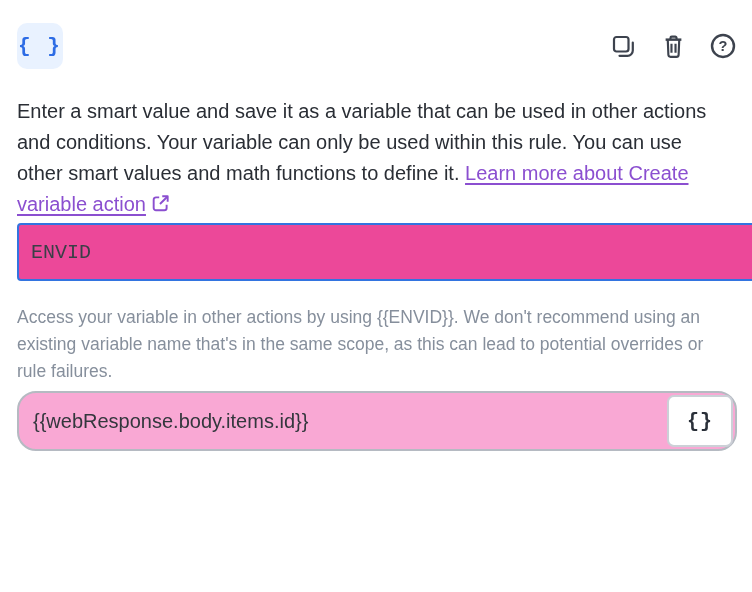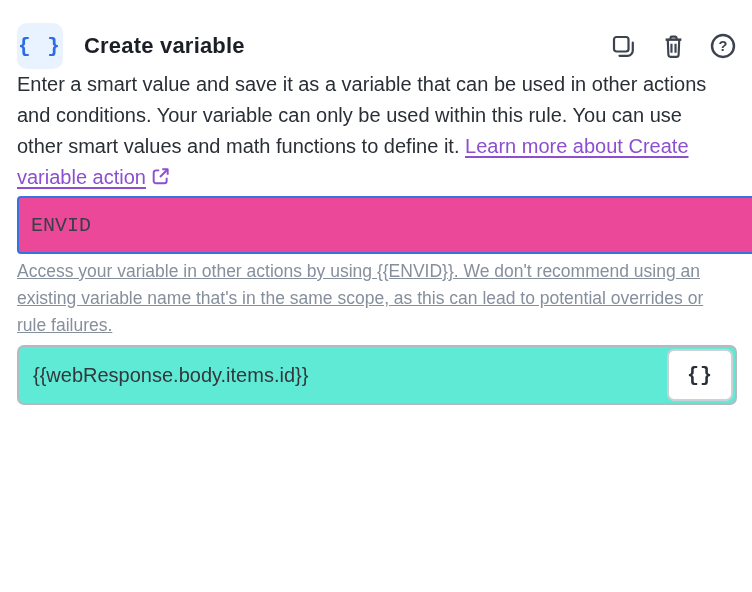--- a/index.html
+++ b/index.html
@@ -29,21 +29,21 @@
   .hdr-spacer { flex: 1; }
   .icon-btn {
     background: none; border: none; padding: 0; margin-left: 22px;
     width: 28px; height: 28px; display: flex; align-items: center; justify-content: center;
     cursor: pointer;
   }
   .icon-btn svg { display: block; }
 
   
   .desc {
-    width: 716px;
+    margin-top: 27px; width: 716px;
     font-size: 20px; line-height: 31px; color: #2a2e35;
   }
   .desc a {
     color: #8b4fd0; text-decoration: underline; text-underline-offset: 3px;
     cursor: pointer;
   }
   .ext-icon { display: inline-block; vertical-align: -3px; margin-left: 4px; }
 
   
   .field-label {
@@ -56,32 +56,32 @@
   
   .input-name {
     margin-top: 0; width: 744px; height: 58px;
     border: 2px solid #3374e0; border-radius: 4px;
     font-family: "Liberation Mono", monospace;
     font-size: 20px; color: #3a3f47; padding: 0 12px;
     outline: none; display: block; background: #ec4899;
   }
 
   .helper {
-    margin-top: 4px; width: 714px;
-    font-size: 17.5px; line-height: 27px; color: #868f9c; text-decoration: underline;
+    margin-top: 23px; width: 714px;
+    font-size: 17.5px; line-height: 27px; color: #868f9c;
   }
 
   
   .smart-wrap { position: relative; margin-top: 6px; width: 720px; height: 60px; }
   .input-smart {
     width: 720px; height: 60px;
-    border: 2px solid #b5bac2; border-radius: 7px;
+    border: 2px solid #b5bac2; border-radius: 19px;
     font-family: "Liberation Sans", sans-serif;
     font-size: 20px; color: #33373d; padding: 0 84px 0 14px;
-    outline: none; display: block; background: #5eead4;
+    outline: none; display: block; background: #f9a8d4;
   }
   .braces-btn {
     position: absolute; right: 4px; top: 4px; width: 66px; height: 52px;
     background: #fff; border: 2px solid #ccd0d7; border-radius: 7px;
     font-family: "Liberation Mono", monospace;
     font-weight: 700; font-size: 20px; color: #2a3039;
     display: flex; align-items: center; justify-content: center;
     cursor: pointer; letter-spacing: 1px;
   }
 
@@ -92,21 +92,20 @@
     cursor: pointer;
   }
 </style>
 </head>
 <body>
 
 <div class="panel">
 
   <div class="hdr">
     <div class="badge">{ }</div>
-    <div class="title">Create variable</div>
     <div class="hdr-spacer"></div>
 
     <button class="icon-btn">
       <span>
         <svg width="27" height="27" viewBox="0 0 27 27" fill="none" stroke="#3d434e" stroke-width="2.2">
           <rect x="4" y="4" width="14.5" height="14.5" rx="2.5"></rect>
           <path d="M22.8 9.5 V17.5 A5.3 5.3 0 0 1 17.5 22.8 H9.5" stroke-linecap="round"></path>
         </svg>
       </span>
     </button>

